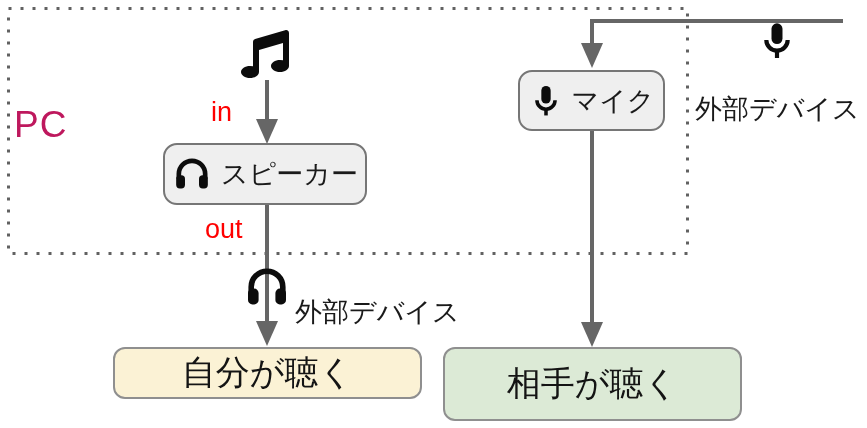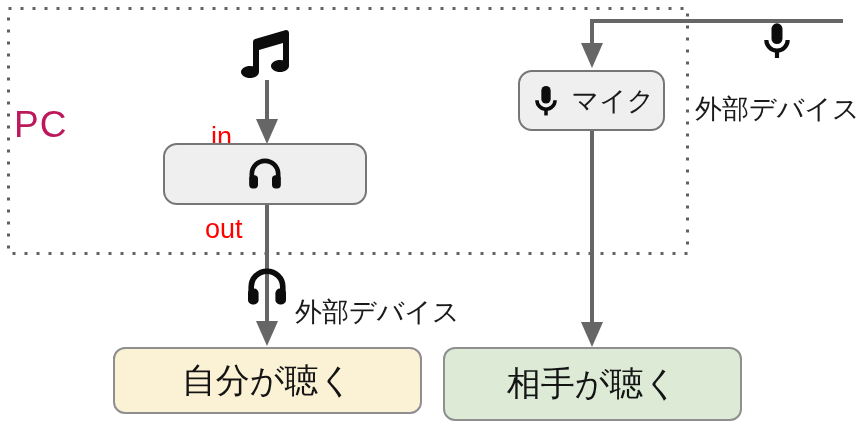--- a/index.html
+++ b/index.html
@@ -5,36 +5,36 @@
   html,body{margin:0;padding:0;background:#ffffff;}
   .stage{
     position:relative;width:867px;height:428px;overflow:hidden;
     font-family:"Liberation Sans","DejaVu Sans",sans-serif;color:#111;
     background:#ffffff;
   }
   .stage svg.lines{position:absolute;left:0;top:0;width:867px;height:428px;}
   .abs{position:absolute;}
   .pc-label{left:14px;top:104px;font-size:37px;letter-spacing:1px;color:#be185d;}
   .io-label{color:#ff0000;font-size:27px;}
-  .in-label{left:211px;top:122px;text-align:right;}
+  .in-label{left:211px;top:97px;text-align:right;}
   .out-label{left:205px;top:214px;}
   .node-box{
     background:#efefef;border:2px solid #767676;border-radius:14px;
     display:flex;align-items:center;justify-content:center;gap:9px;
     box-sizing:border-box;
   }
   .speaker-box{left:163px;top:143px;width:204px;height:62px;}
   .mic-box{left:518px;top:70px;width:147px;height:61px;}
   .node-box .label{font-size:27px;color:#1a1a1a;white-space:nowrap;}
   .result-box{
     border:2px solid #8f8f8f;border-radius:12px;
     display:flex;align-items:center;justify-content:center;
     box-sizing:border-box;font-size:34px;color:#141414;white-space:nowrap;
   }
-  .self-box{left:113px;top:347px;width:309px;height:67px;background:#fbf2d5;}
+  .self-box{left:113px;top:347px;width:309px;height:52px;background:#fbf2d5;}
   .other-box{left:443px;top:347px;width:299px;height:74px;background:#dcead6;}
   .ext-label{font-size:27px;color:#1a1a1a;white-space:nowrap;margin-top:20px;}
   .ext-out-label{left:295px;top:274px;}
   .ext-in-label{left:695px;top:71px;}
   .icon{display:inline-block;line-height:0;color:#0c0c0c;}
   .music-note{left:241px;top:30px;}
   .ext-headphones{left:243px;top:263px;}
   .ext-mic{left:757px;top:19px;}
 </style>
 </head>
@@ -70,20 +70,21 @@
   <div class="abs io-label out-label">out</div>
 
   <div class="abs node-box speaker-box">
     <span class="icon">
       <svg width="40" height="40" viewBox="0 0 24 24">
         <path d="M4.1 15v-3a7.9 7.9 0 0 1 15.8 0v3" fill="none" stroke="currentColor" stroke-width="2.8"></path>
         <rect x="2.5" y="12.8" width="5.3" height="7.9" rx="2.2" fill="currentColor"></rect>
         <rect x="16.2" y="12.8" width="5.3" height="7.9" rx="2.2" fill="currentColor"></rect>
       </svg>
     </span>
+    <span class="label">スピーカー</span>
   </div>
 
   <div class="abs node-box mic-box">
     <span class="icon">
       <svg width="34" height="36" viewBox="0 0 24 24">
         <rect x="8.7" y="1.4" width="6.6" height="12.4" rx="3.3" fill="currentColor"></rect>
         <path d="M5.6 11.4a6.4 6.4 0 0 0 12.8 0" fill="none" stroke="currentColor" stroke-width="2.5"></path>
         <path d="M12 17.8v4.4" stroke="currentColor" stroke-width="2.5"></path>
       </svg>
     </span>

